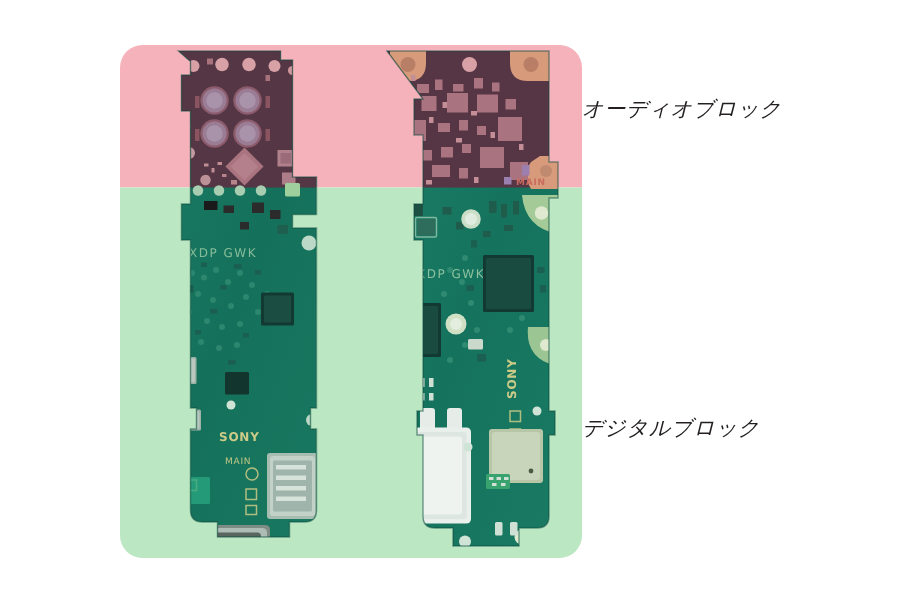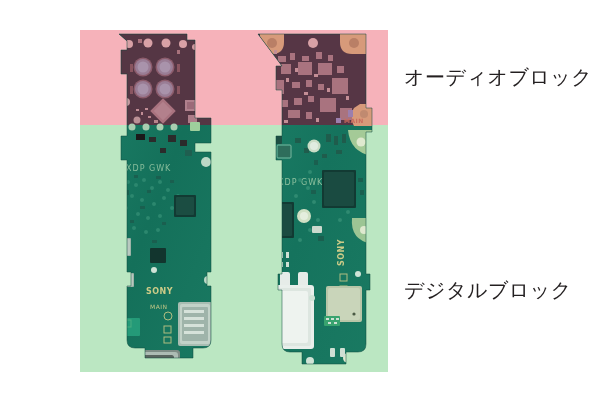--- a/index.html
+++ b/index.html
@@ -17,20 +17,21 @@
 
   
   #photo-stage {
     position: absolute;
     left: 80px;
     top: 30px;
     width: 308px;
     height: 342px;
     overflow: hidden;
     background: #ffffff;
+    border-radius: 15px;
   }
 
   .zone {
     position: absolute;
     left: 0;
     width: 100%;
   }
   #zone-audio   { top: 0;     height: 95px;  background: #f6b2ba; }
   #zone-digital { top: 95px;  height: 247px; background: #bbe7c2; }
 
@@ -41,26 +42,27 @@
     height: 342px;
   }
   #board-left  { left: 12px;  width: 130px; }
   #board-right { left: 168px; width: 128px; }
 
   .board svg { display: block; width: 100%; height: 100%; }
 
   
   .legend-label {
     position: absolute;
-    left: 404px;
+    left: 388px;
     color: #231f20;
-    font-size: 20px;
+    font-size: 14px;
     letter-spacing: 0.5px;
     white-space: nowrap;
     font-family: "DejaVu Sans", "Liberation Sans", sans-serif;
+    font-style: italic;
   }
   #label-audio   { top: 64px; }
   #label-digital { top: 233px; margin-top: 44px; }
 </style>
 </head>
 <body>
 
 <div id="photo-stage">
 
   <div class="zone" id="zone-audio"></div>

